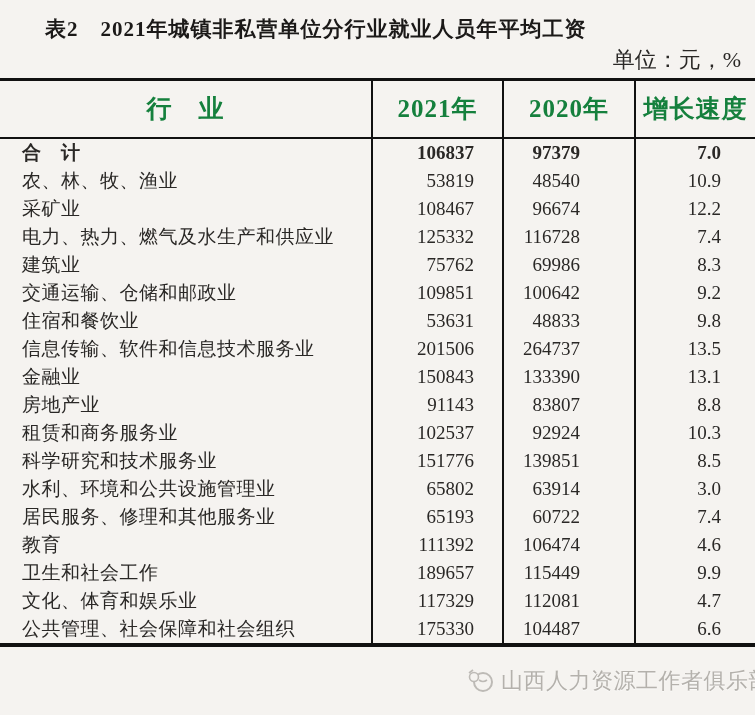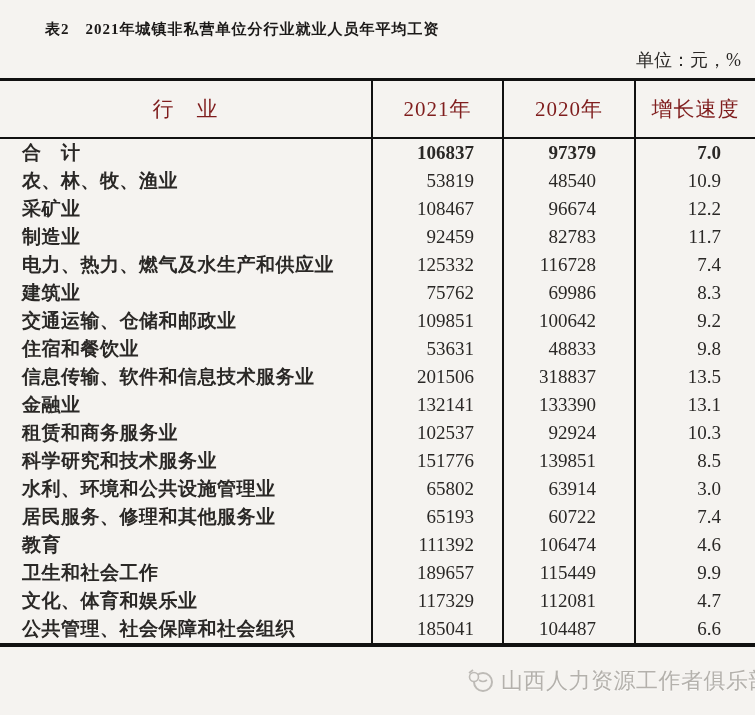--- a/index.html
+++ b/index.html
@@ -8,67 +8,67 @@
     position: relative;
     width: 755px;
     height: 715px;
     background: #f5f3f0;
     font-family: "Liberation Serif", "DejaVu Serif", serif;
     color: #232120;
     overflow: hidden;
   }
   .title {
     padding: 13px 0 0 45px;
-    font-size: 15px;
+    font-size: 21px;
     line-height: 32px;
     font-weight: bold;
     color: #1b1918;
     letter-spacing: 1px;
     white-space: pre;
   }
   .unit-note {
     height: 33px;
     line-height: 30px;
     text-align: right;
     padding-right: 14px;
-    font-size: 18px;
+    font-size: 22px;
     color: #2a2826;
   }
   table.wage-table {
     width: 755px;
     table-layout: fixed;
     border-collapse: collapse;
     border-top: 3px solid #111;
     border-bottom: 4px solid #111;
   }
   col.c0 { width: 372px; }
   col.c1 { width: 131px; }
   col.c2 { width: 132px; }
   col.c3 { width: 120px; }
   .wage-table th {
     height: 58px;
-    font-size: 21px;
-    font-weight: normal;
+    font-size: 25px;
+    font-weight: bold;
     text-align: center;
     border-bottom: 2px solid #111;
-    color: #7f1d1d;
+    color: #15803d;
     letter-spacing: 1px;
   }
   .wage-table th + th, .wage-table td + td { border-left: 2px solid #111; }
   .wage-table td {
     height: 28px;
     font-size: 19px;
     line-height: 28px;
     white-space: nowrap;
     overflow: hidden;
     color: #2a2826;
   }
-  td.c-ind { padding-left: 22px; letter-spacing: 0.5px; font-weight: bold; }
+  td.c-ind { padding-left: 22px; letter-spacing: 0.5px; }
   td.c-n1 { text-align: right; padding-right: 28px; }
-  td.c-n2 { text-align: right; padding-right: 38px; }
+  td.c-n2 { text-align: right; padding-right: 54px; }
   td.c-n3 { text-align: right; padding-right: 34px; }
   tr.total-row td { font-weight: bold; }
   tr.total-row td.c-ind { }
   .watermark {
     position: absolute;
     left: 466px;
     top: 666px;
     display: flex;
     align-items: center;
     gap: 5px;
@@ -118,26 +118,20 @@
           <td class="c-n2">48540</td>
           <td class="c-n3">10.9</td>
         </tr>
         <tr>
           <td class="c-ind">采矿业</td>
           <td class="c-n1">108467</td>
           <td class="c-n2">96674</td>
           <td class="c-n3">12.2</td>
         </tr>
         <tr>
-          <td class="c-ind">制造业</td>
-          <td class="c-n1">92459</td>
-          <td class="c-n2">82783</td>
-          <td class="c-n3">11.7</td>
-        </tr>
-        <tr>
           <td class="c-ind">电力、热力、燃气及水生产和供应业</td>
           <td class="c-n1">125332</td>
           <td class="c-n2">116728</td>
           <td class="c-n3">7.4</td>
         </tr>
         <tr>
           <td class="c-ind">建筑业</td>
           <td class="c-n1">75762</td>
           <td class="c-n2">69986</td>
           <td class="c-n3">8.3</td>
@@ -150,28 +144,34 @@
         </tr>
         <tr>
           <td class="c-ind">住宿和餐饮业</td>
           <td class="c-n1">53631</td>
           <td class="c-n2">48833</td>
           <td class="c-n3">9.8</td>
         </tr>
         <tr>
           <td class="c-ind">信息传输、软件和信息技术服务业</td>
           <td class="c-n1">201506</td>
-          <td class="c-n2">318837</td>
+          <td class="c-n2">264737</td>
           <td class="c-n3">13.5</td>
         </tr>
         <tr>
           <td class="c-ind">金融业</td>
-          <td class="c-n1">132141</td>
+          <td class="c-n1">150843</td>
           <td class="c-n2">133390</td>
           <td class="c-n3">13.1</td>
+        </tr>
+        <tr>
+          <td class="c-ind">房地产业</td>
+          <td class="c-n1">91143</td>
+          <td class="c-n2">83807</td>
+          <td class="c-n3">8.8</td>
         </tr>
         <tr>
           <td class="c-ind">租赁和商务服务业</td>
           <td class="c-n1">102537</td>
           <td class="c-n2">92924</td>
           <td class="c-n3">10.3</td>
         </tr>
         <tr>
           <td class="c-ind">科学研究和技术服务业</td>
           <td class="c-n1">151776</td>
@@ -203,21 +203,21 @@
           <td class="c-n3">9.9</td>
         </tr>
         <tr>
           <td class="c-ind">文化、体育和娱乐业</td>
           <td class="c-n1">117329</td>
           <td class="c-n2">112081</td>
           <td class="c-n3">4.7</td>
         </tr>
         <tr>
           <td class="c-ind">公共管理、社会保障和社会组织</td>
-          <td class="c-n1">185041</td>
+          <td class="c-n1">175330</td>
           <td class="c-n2">104487</td>
           <td class="c-n3">6.6</td>
         </tr>
       </tbody>
   </table>
 
   <div class="watermark">
     <span class="wm-icon">
       <svg width="30" height="26" viewBox="0 0 30 26" fill="none">
         <circle cx="17" cy="14" r="9" stroke="#b4b1ac" stroke-width="2" fill="none"></circle>

